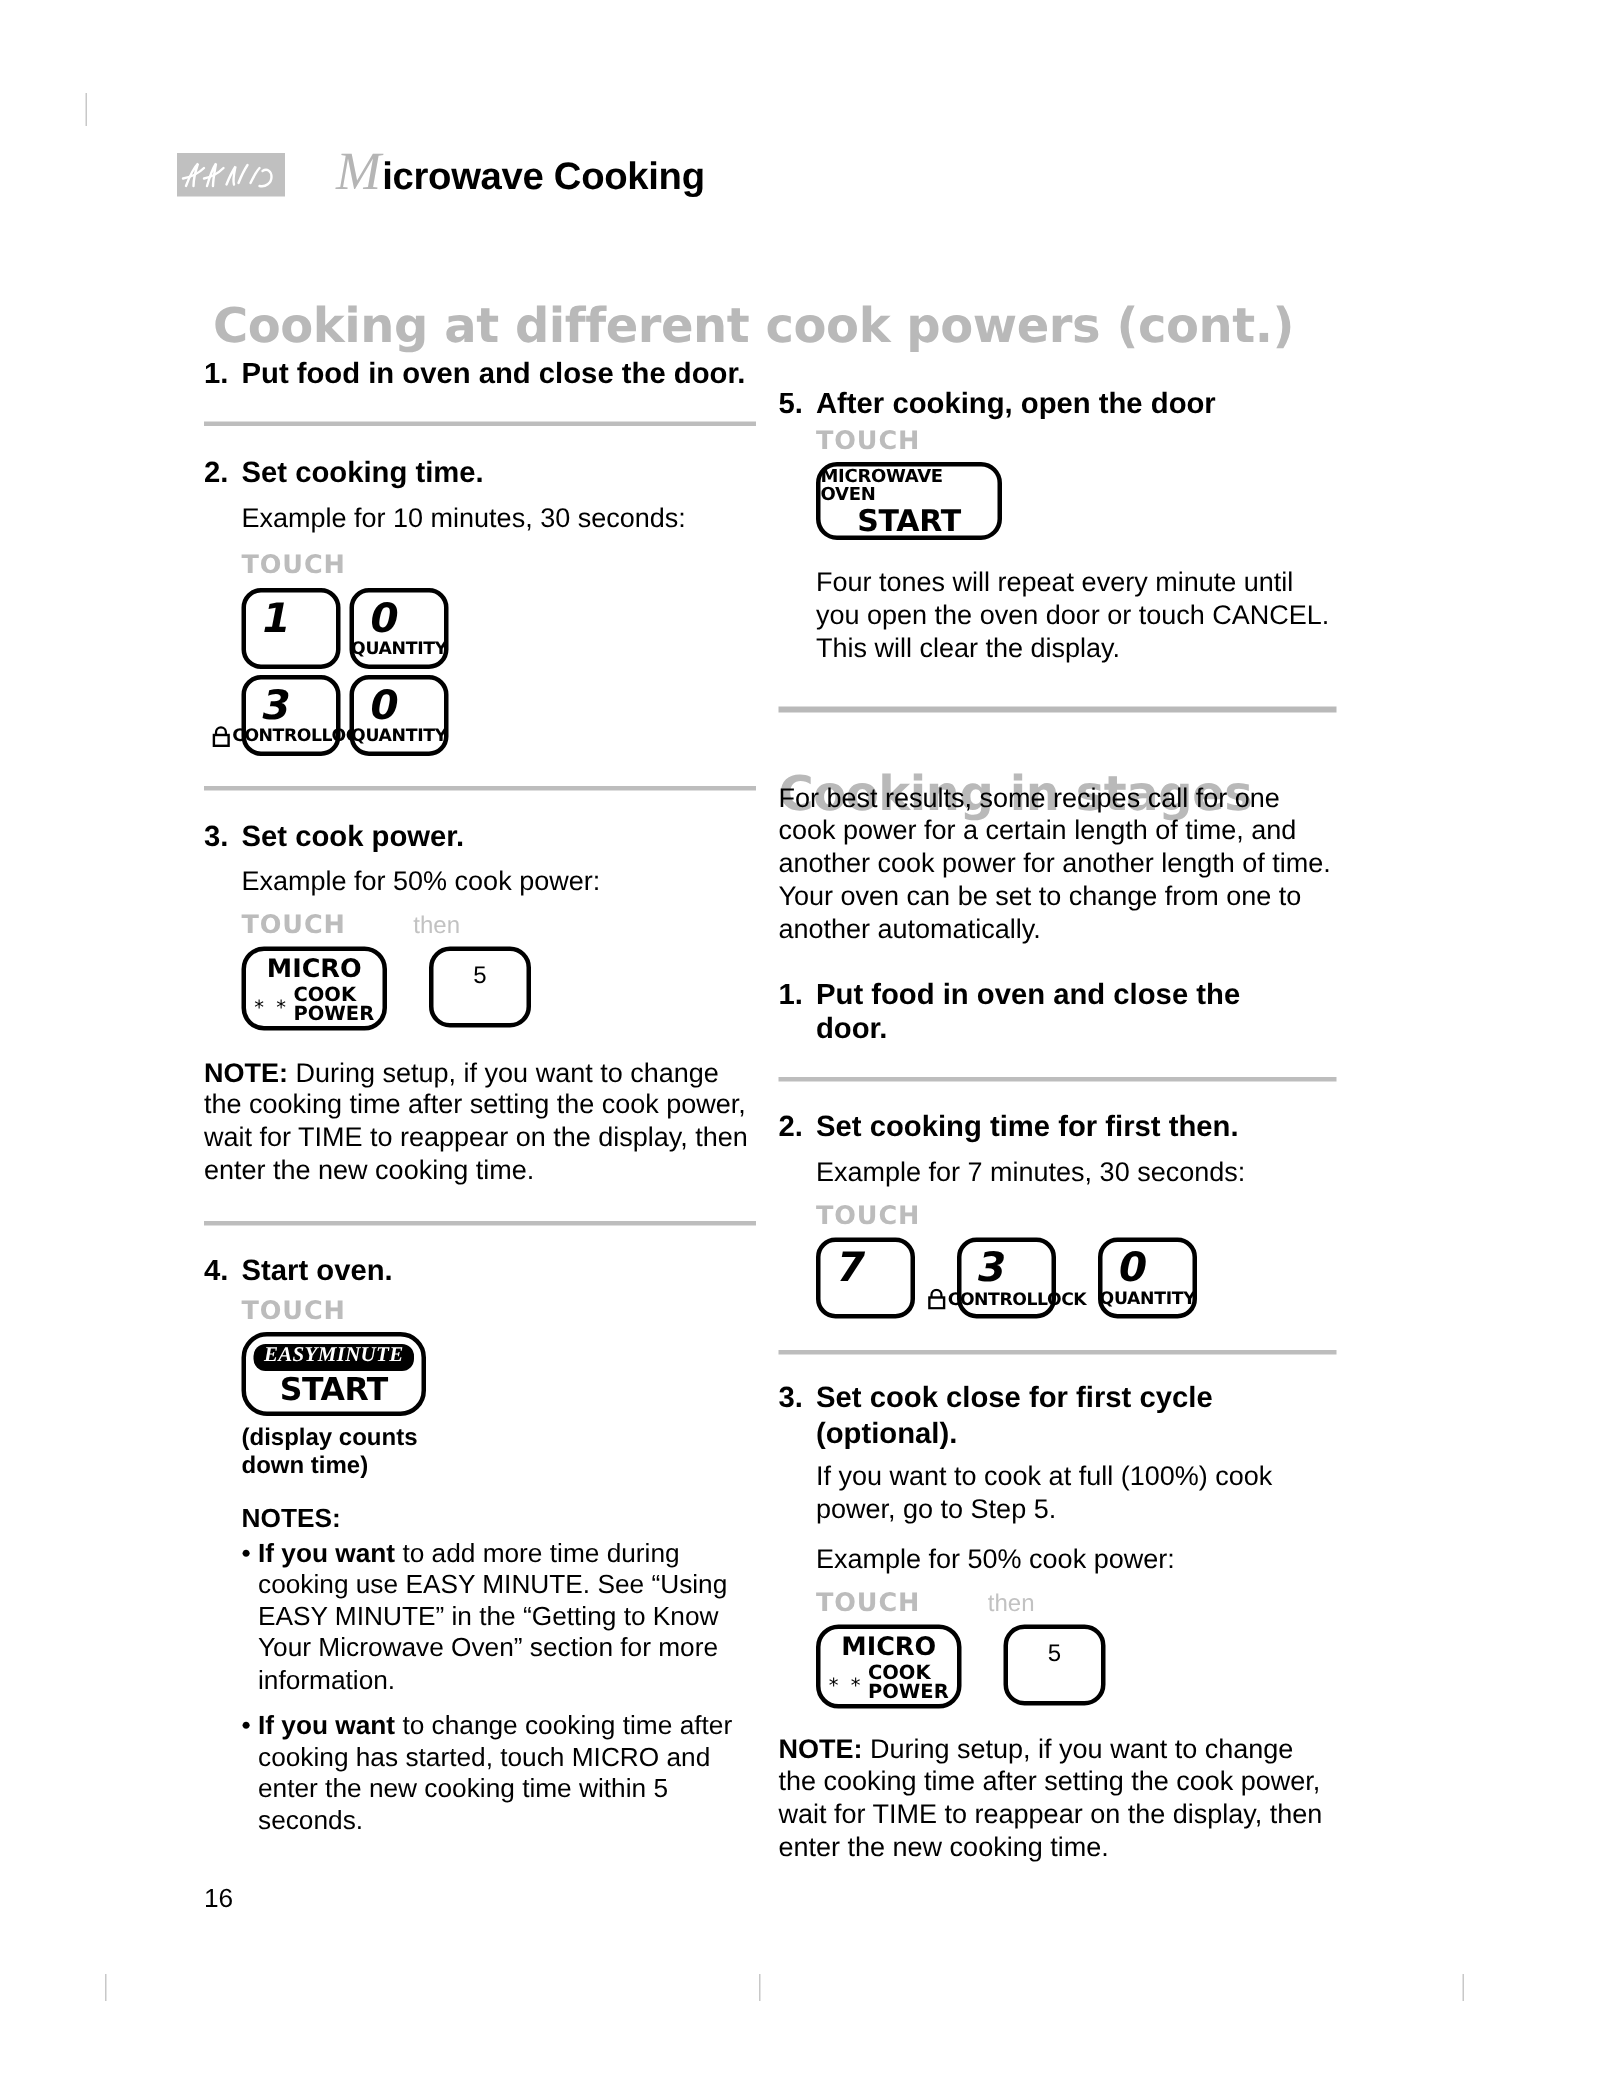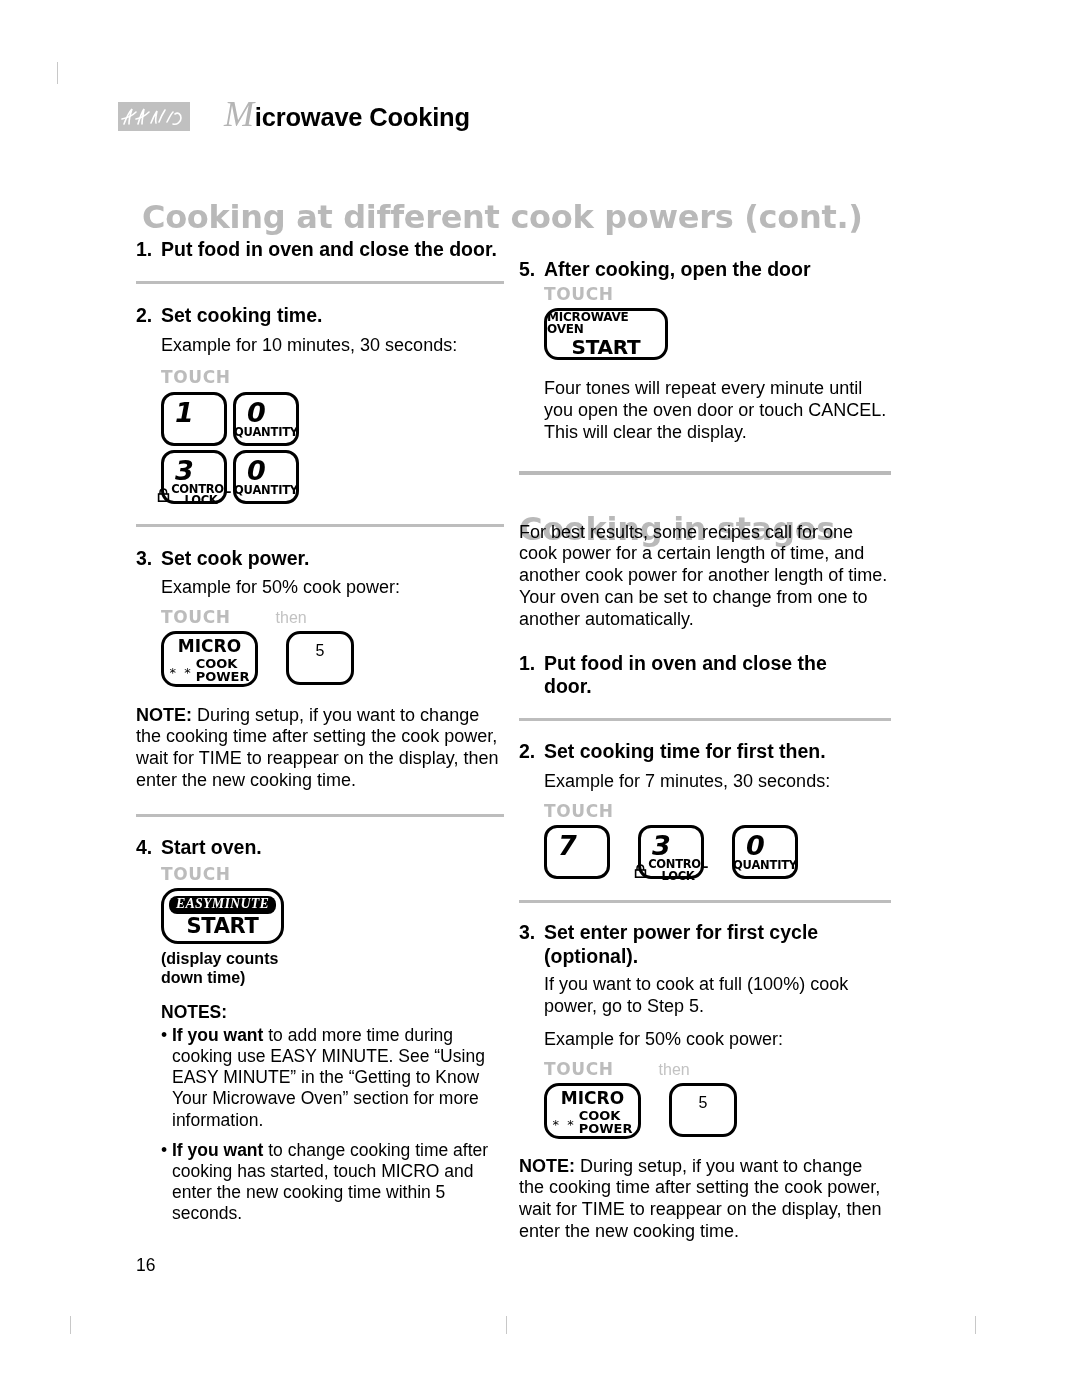--- a/index.html
+++ b/index.html
@@ -143,21 +143,21 @@
   .key-quantity { align-self: center; margin-top: 1px; }
 
   
   .lock-cluster {
     display: flex; align-items: center;
     margin-top: 0px; gap: 1px;
     align-self: center;
   }
   .lock-glyph { width: 13px; height: 14px; flex: 0 0 13px; }
   .lock-lines {
-    display: flex; flex-direction: column;
+    display: flex; 
     font-family: "DejaVu Sans", sans-serif;
     font-weight: bold; font-size: 11.5px;
     line-height: 1.02; letter-spacing: -0.3px;
   }
   .lock-lines span:last-child { text-align: center; }
 
   
   .key-micro {
     width: 97px; height: 56px;
     border-radius: 15px;
@@ -455,21 +455,21 @@
           <span class="digit">0</span>
           <span class="key-sub key-quantity">QUANTITY</span>
         </div>
       </div>
     </div>
 
     <hr class="rule" style="margin-top:21px;">
 
     <div class="step" style="margin-top:18px;">
       <span class="num">3.</span>
-      <span class="txt">Set enter power for first cycle (optional).</span>
+      <span class="txt">Set cook close for first cycle (optional).</span>
     </div>
     <p class="body-text indent" style="margin-top:6px;">If you want to cook at full (100%) cook power, go to Step 5.</p>
     <p class="body-text indent" style="margin-top:11px;">Example for 50% cook power:</p>
 
     <div class="indent" style="margin-top:8px;">
       <div style="display:flex; align-items:baseline;">
         <span class="touch-label">TOUCH</span>
         <span class="then-label" style="margin-left:45px;">then</span>
       </div>
       <div class="keyrow" style="margin-top:4px;">

